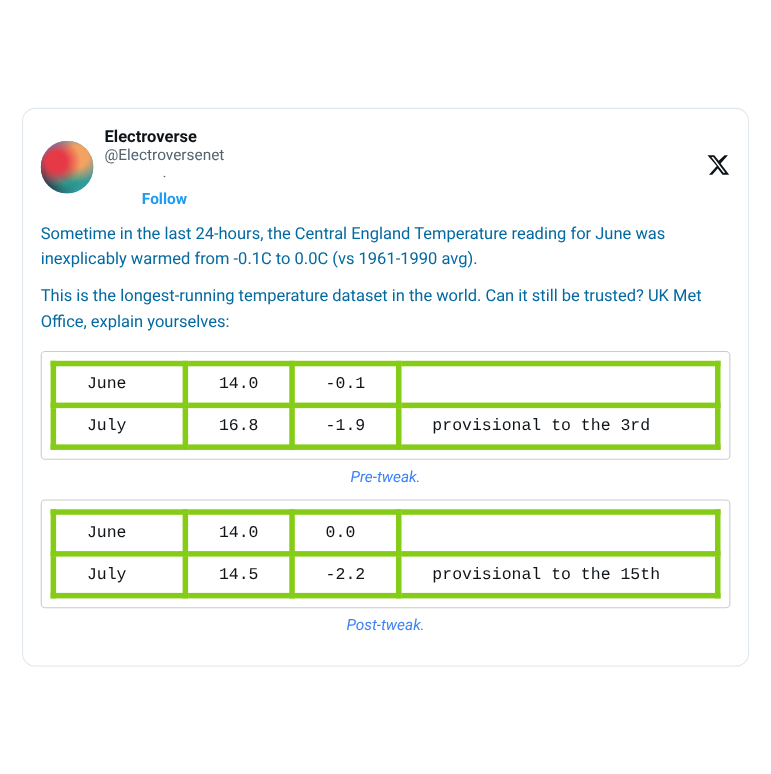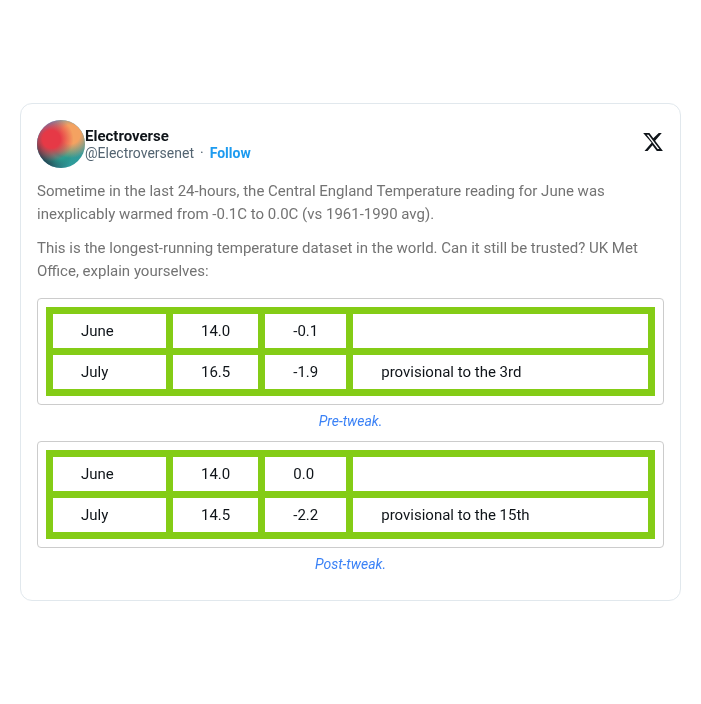--- a/index.html
+++ b/index.html
@@ -22,20 +22,21 @@
     }
     .tweet-header {
       display: flex;
       align-items: center;
       justify-content: space-between;
       margin-bottom: 12px;
     }
     .tweet-header-left {
       display: flex;
       align-items: center;
+      gap: 10px;
     }
     .avatar {
       width: 48px;
       height: 48px;
       border-radius: 50%;
       background: linear-gradient(135deg, #e63946, #f4a261, #2a9d8f, #264653, #e9c46a, #f4a261);
       overflow: hidden;
       flex-shrink: 0;
     }
     .avatar-inner {
@@ -56,36 +57,37 @@
       font-weight: 700;
       font-size: 15px;
       color: #0f1419;
     }
     .account-meta {
       display: flex;
       align-items: center;
       gap: 4px;
       font-size: 14px;
       color: #536471;
+      flex-direction: column;
     }
     .follow-link {
       color: #1d9bf0;
       font-weight: 700;
       cursor: pointer;
       text-decoration: none;
     }
     .x-icon {
       font-size: 20px;
       font-weight: 700;
       color: #0f1419;
       cursor: pointer;
     }
     .tweet-body {
       font-size: 15px;
-      color: #737373;
+      color: #0369a1;
       line-height: 1.5;
       margin-bottom: 16px;
     }
     .tweet-body p {
       margin-bottom: 12px;
     }
     .tweet-body p:last-child {
       margin-bottom: 16px;
     }
     .table-section {
@@ -94,23 +96,24 @@
       margin-bottom: 8px;
       overflow: hidden;
       padding: 8px;
     }
     .data-table {
       width: 100%;
       border-collapse: collapse;
       font-size: 15px;
     }
     .data-table td {
-      border: 7px solid #84cc16;
+      border: 5px solid #84cc16;
       padding: 8px 28px;
       color: #0f1419;
+      font-family: Liberation Mono, monospace;
     }
     .data-table td:first-child {
       width: 120px;
     }
     .data-table td:nth-child(2) {
       width: 60px;
       margin-left: 24px;
     }
     .data-table td:nth-child(3) {
       width: 60px;
@@ -165,21 +168,21 @@
     <table class="data-table">
       <tbody id="pre-tweak-tbody">
           <tr>
       <td>June</td>
       <td>14.0</td>
       <td>-0.1</td>
       <td></td>
     </tr>
           <tr>
       <td>July</td>
-      <td>16.5</td>
+      <td>16.8</td>
       <td>-1.9</td>
       <td>provisional to the 3rd</td>
     </tr>
         </tbody>
     </table>
   </div>
   <div class="table-caption">Pre-tweak.</div>
 
   <div class="table-section">
     <table class="data-table">

